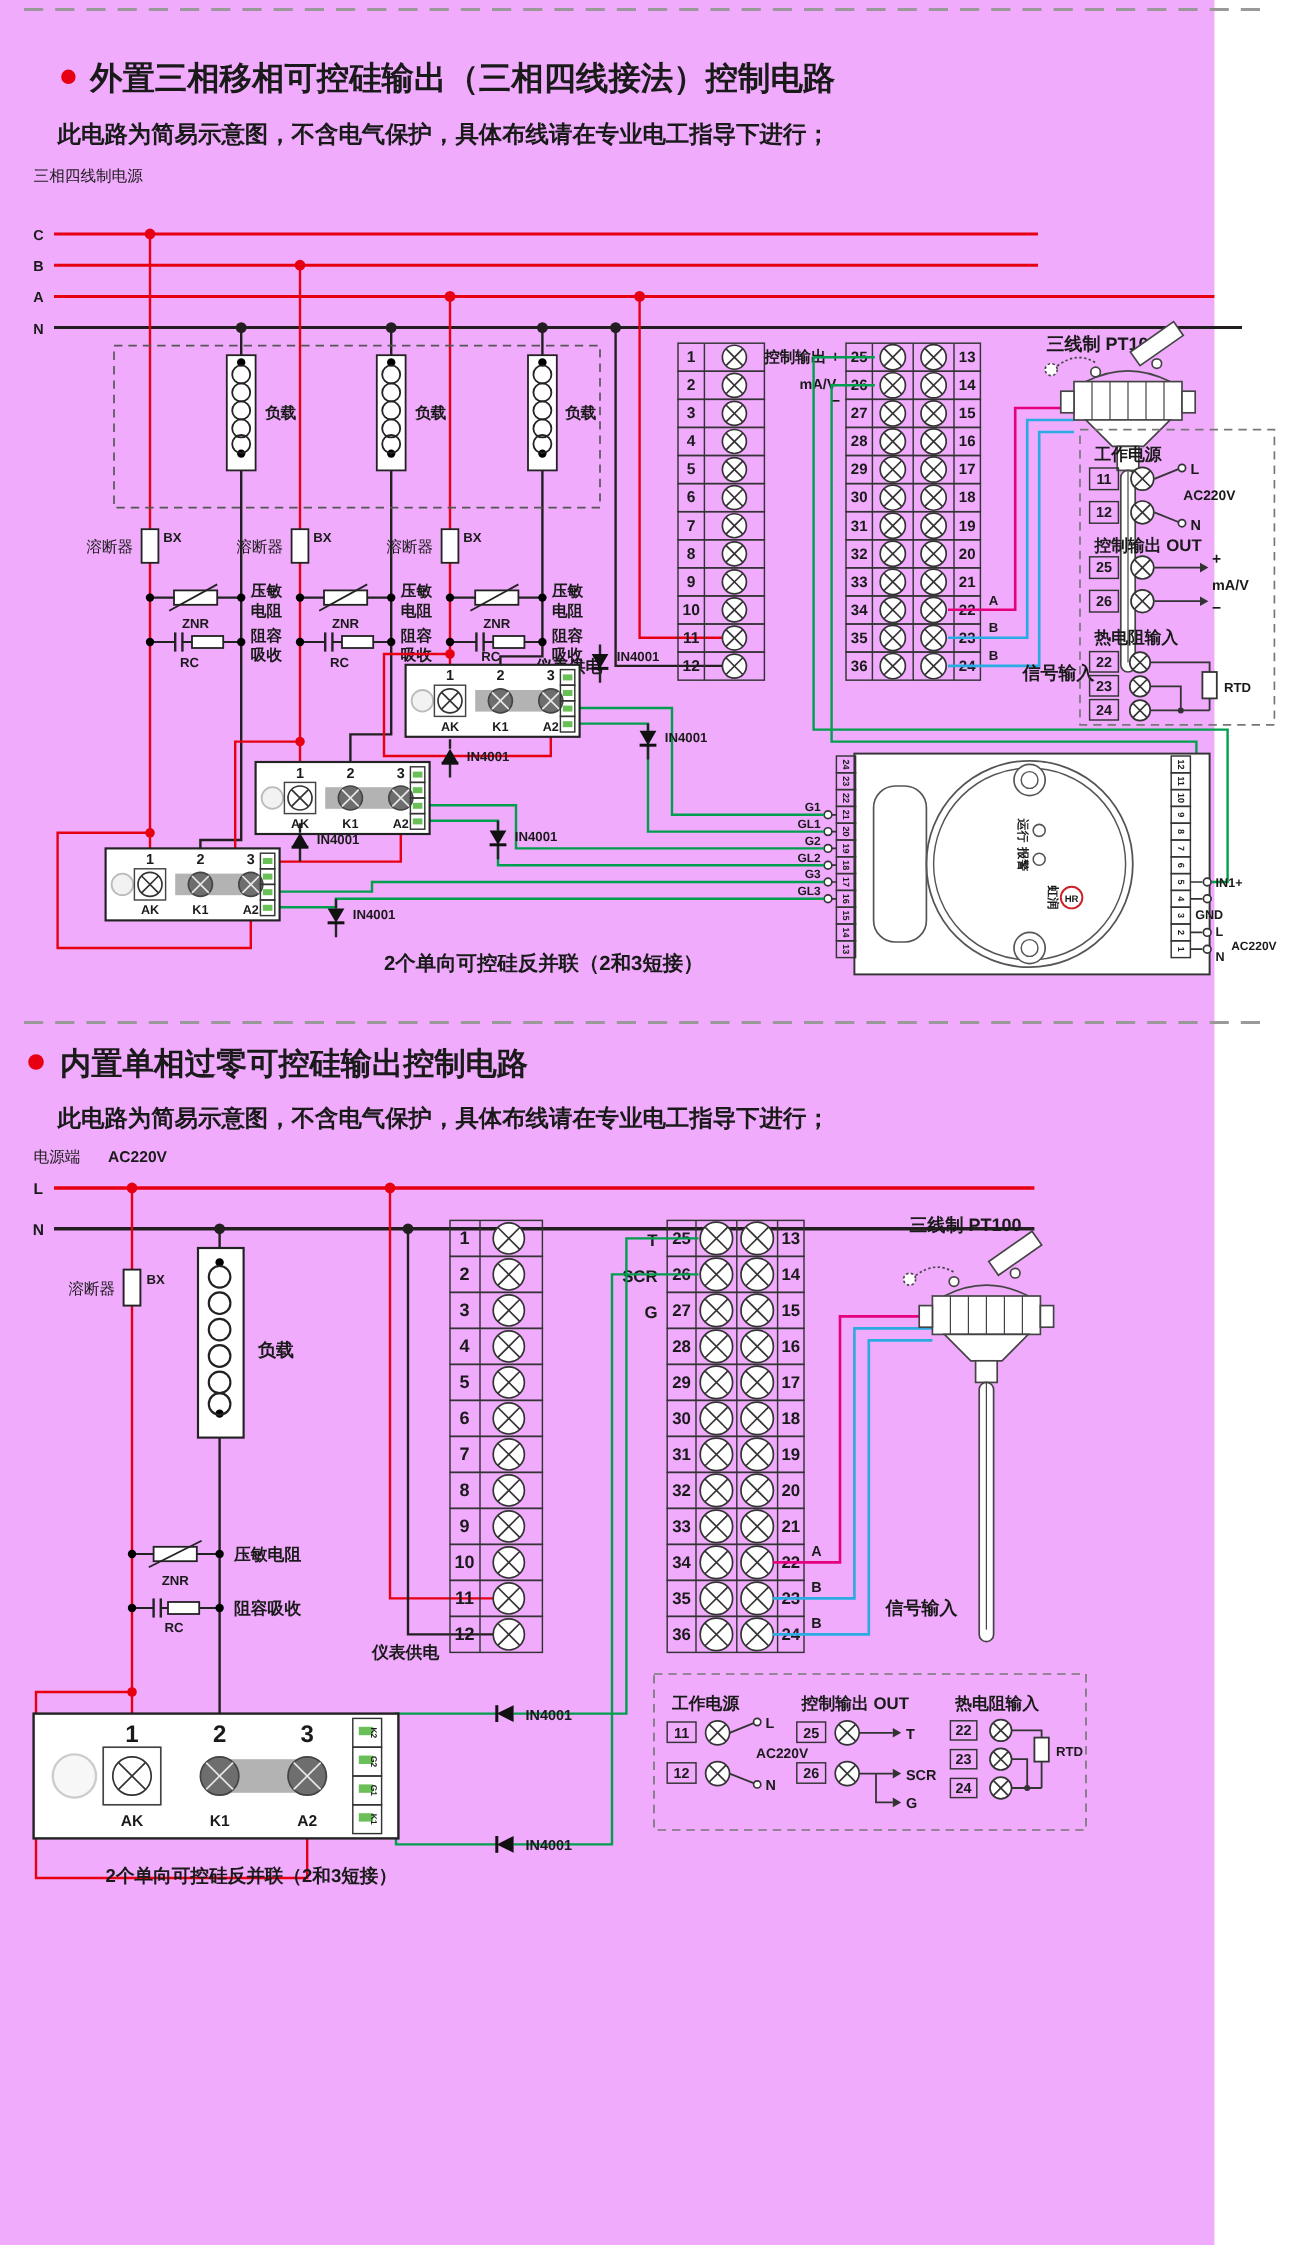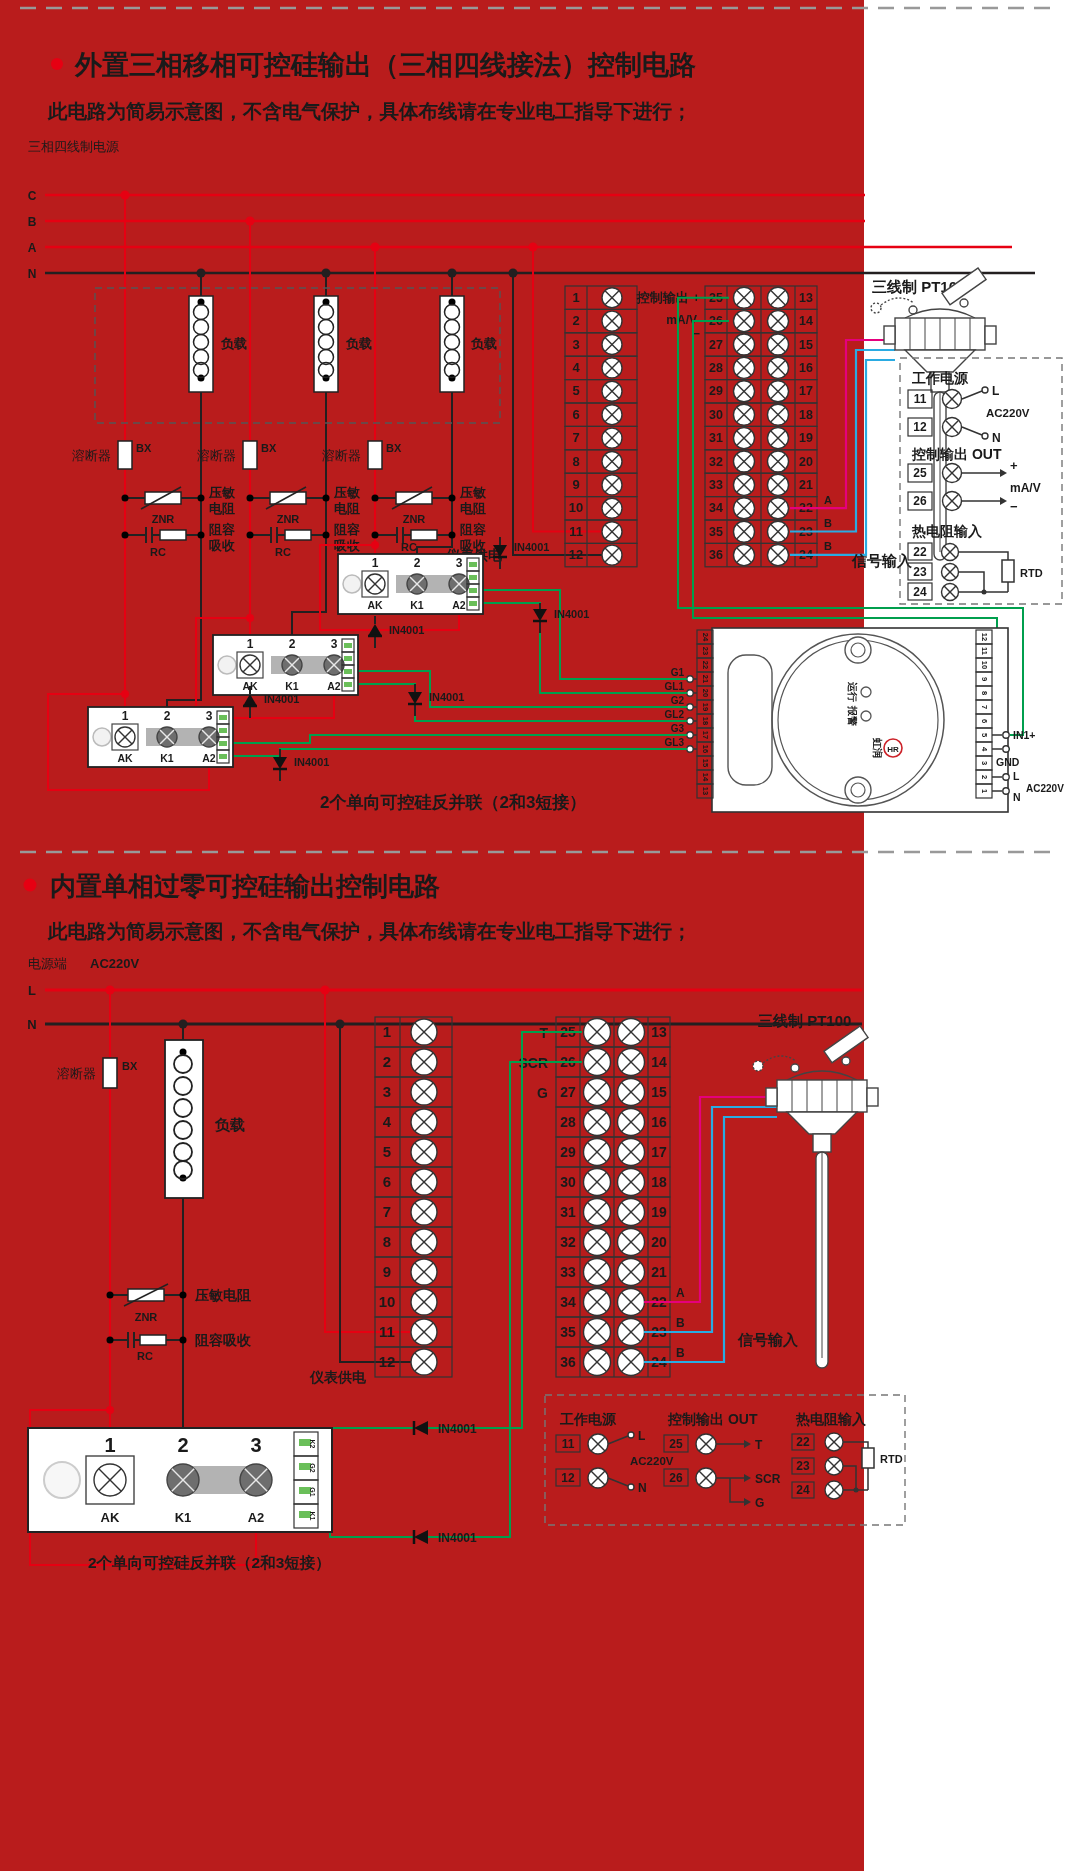--- a/index.html
+++ b/index.html
@@ -1,16 +1,16 @@
 <!DOCTYPE html>
 <html><head>
 <meta charset="utf-8">
 <style>
   html,body{margin:0;padding:0;background:#ffffff;}
-  #page{position:relative;width:864px;height:1871px;background:#b91c1c;
+  #page{position:relative;width:1012px;height:1871px;background:#f0abfc;
         font-family:"Liberation Sans","DejaVu Sans",sans-serif;}
   svg text{font-family:"Liberation Sans","DejaVu Sans",sans-serif;fill:#1a1a1a;}
   .bold{font-weight:bold;}
 </style>
 </head>
 <body>
 
 <div id="page">
 <svg width="1080" height="1871" viewBox="0 0 1080 1871">
 

